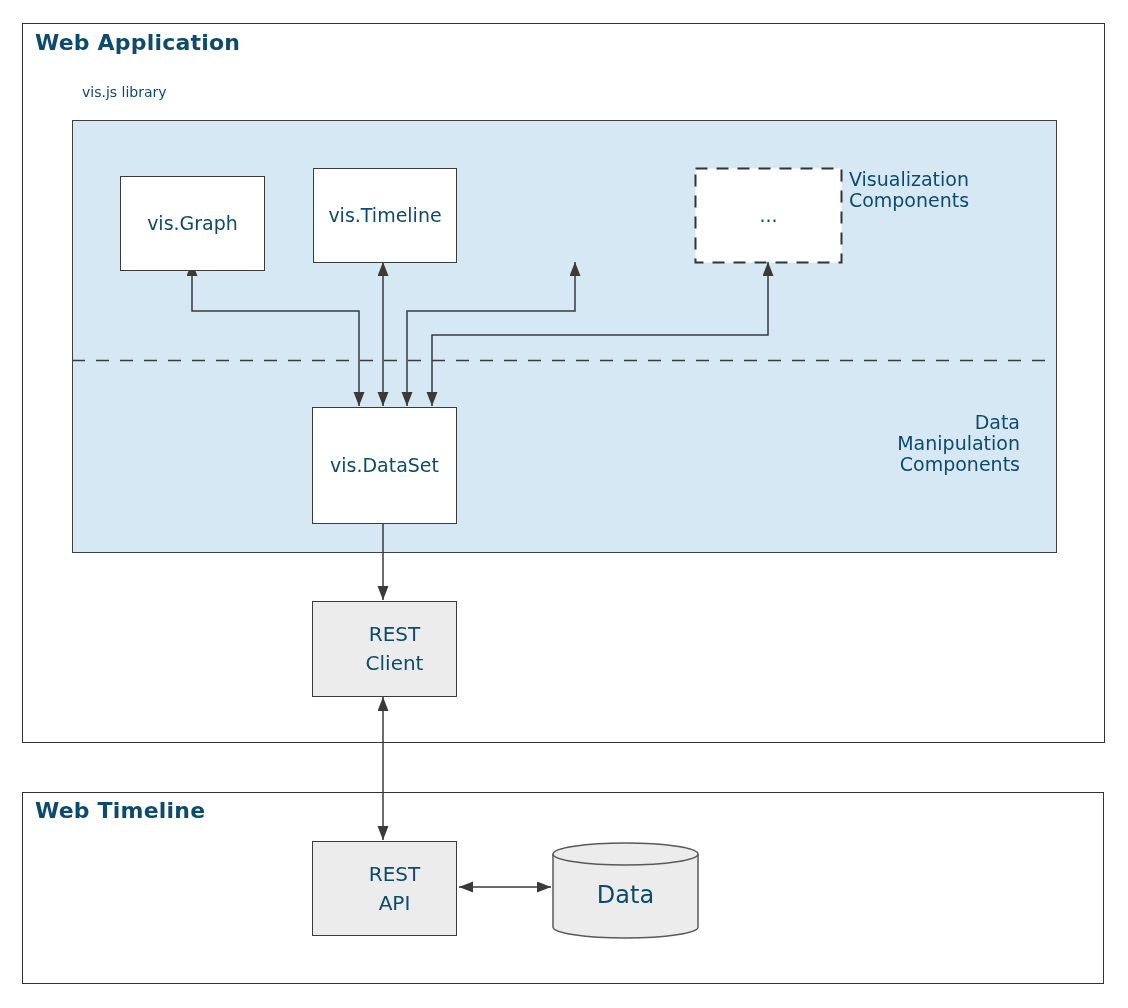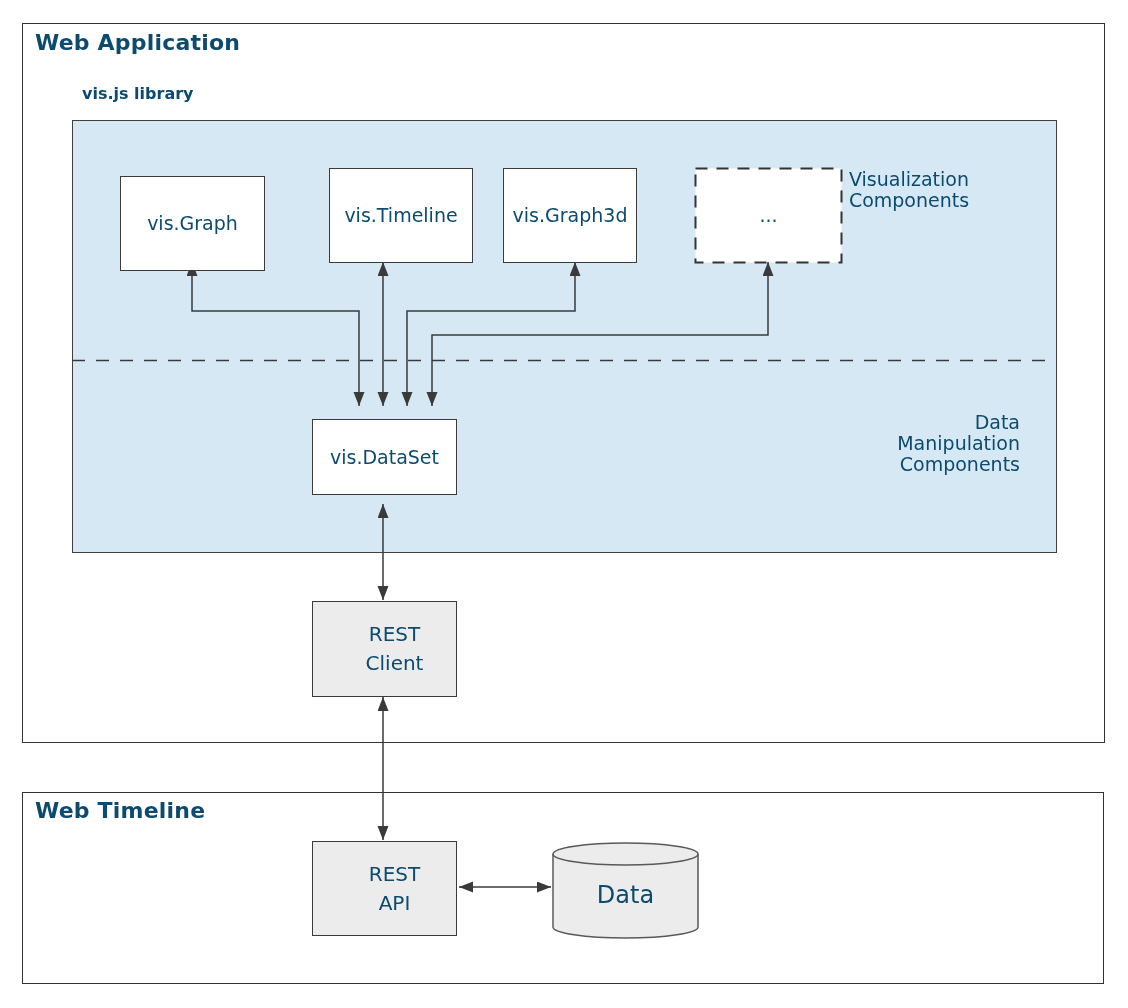--- a/index.html
+++ b/index.html
@@ -3,21 +3,21 @@
 <meta charset="utf-8">
 <style>
   html,body { margin:0; padding:0; background:#ffffff; }
   #stage {
     position:relative; width:1128px; height:1008px;
     font-family:"DejaVu Sans", sans-serif;
     color:#0c4a6e; overflow:hidden; background:#fff;
   }
   .panel { position:absolute; border:1.5px solid #333; background:#fff; box-sizing:border-box; }
   .panel-title { position:absolute; font-weight:bold; font-size:22px; letter-spacing:0.2px; }
-  .sub-title { position:absolute; font-weight:bold; font-size:16px; }
+  .sub-title { position:absolute; font-weight:normal; font-size:14px; }
   .blue-box {
     position:absolute; left:72px; top:120px; width:985px; height:433px;
     background:#d6e8f4; border:1px solid #404040; box-sizing:border-box;
   }
   svg.overlay { position:absolute; left:0; top:0; pointer-events:none; }
   .node {
     position:absolute; box-sizing:border-box; border:1.5px solid #3b3b3b;
     background:#ffffff; display:flex; align-items:center; justify-content:center;
     font-size:19px; text-align:center; white-space:pre-line; line-height:27px;
   }
@@ -66,28 +66,27 @@
     <line x1="383" y1="697" x2="383" y2="840" stroke="#3a3a3a" stroke-width="1.5" marker-start="url(#ah)" marker-end="url(#ah)"></line>
     <line x1="459" y1="887" x2="551" y2="887" stroke="#3a3a3a" stroke-width="1.5" marker-start="url(#ah)" marker-end="url(#ah)"></line>
 
     <g>
       <path d="M553,854 v73 c0,6.1 32.2,11 72.5,11 s72.5,-4.9 72.5,-11 v-73" fill="#ececec" stroke="#595959" stroke-width="1.5"></path>
       <ellipse cx="625.5" cy="854" rx="72.5" ry="11" fill="#ececec" stroke="#595959" stroke-width="1.5"></ellipse>
     </g>
   </svg>
 
   <div class="node" style="left:120px; top:176px; width:145px; height:95px;">vis.Graph</div>
-  <div class="node" style="left:313px; top:168px; width:144px; height:95px;margin-left:16px;">vis.Timeline</div>
-  <div class="node" style="left:503px; top:168px; width:134px; height:95px;">vis.Graph3d</div>
+  <div class="node" style="left:313px; top:168px; width:144px; height:95px;">vis.Timeline</div>
   <div class="node ghost" style="left:695px; top:168px; width:147px; height:95px;">...</div>
 
   <div class="side-label" style="left:798px; top:169px; width:222px; text-align:center;">Visualization
 Components</div>
 
-  <div class="node" style="left:312px; top:419px; width:145px; height:76px;">vis.DataSet</div>
+  <div class="node" style="left:312px; top:407px; width:145px; height:117px;">vis.DataSet</div>
 
   <div class="side-label" style="left:800px; top:412px; width:220px; text-align:right;">Data
 Manipulation
 Components</div>
 
   <div class="node gray" style="left:312px; top:601px; width:145px; height:96px; font-size:20px; line-height:29px;">REST
 Client</div>
 
   <div class="panel-title" style="left:35px; top:798px;">Web Timeline</div>
 

